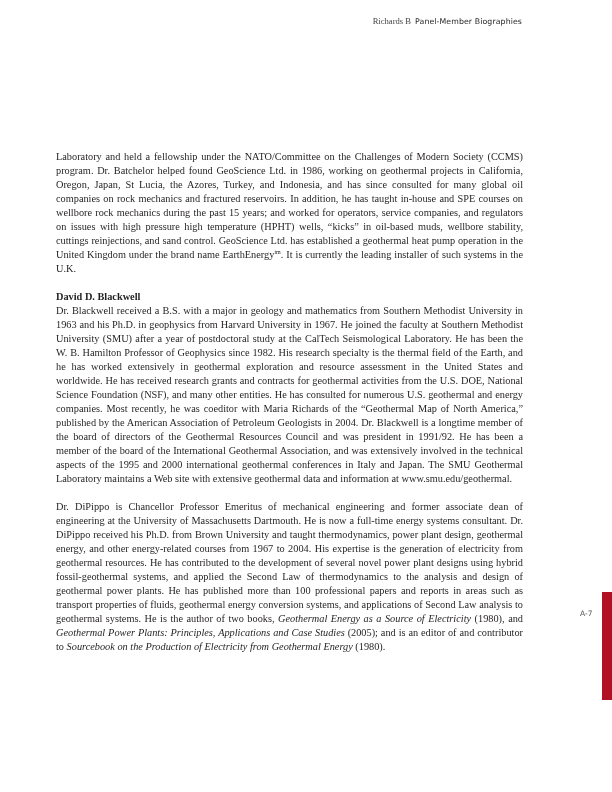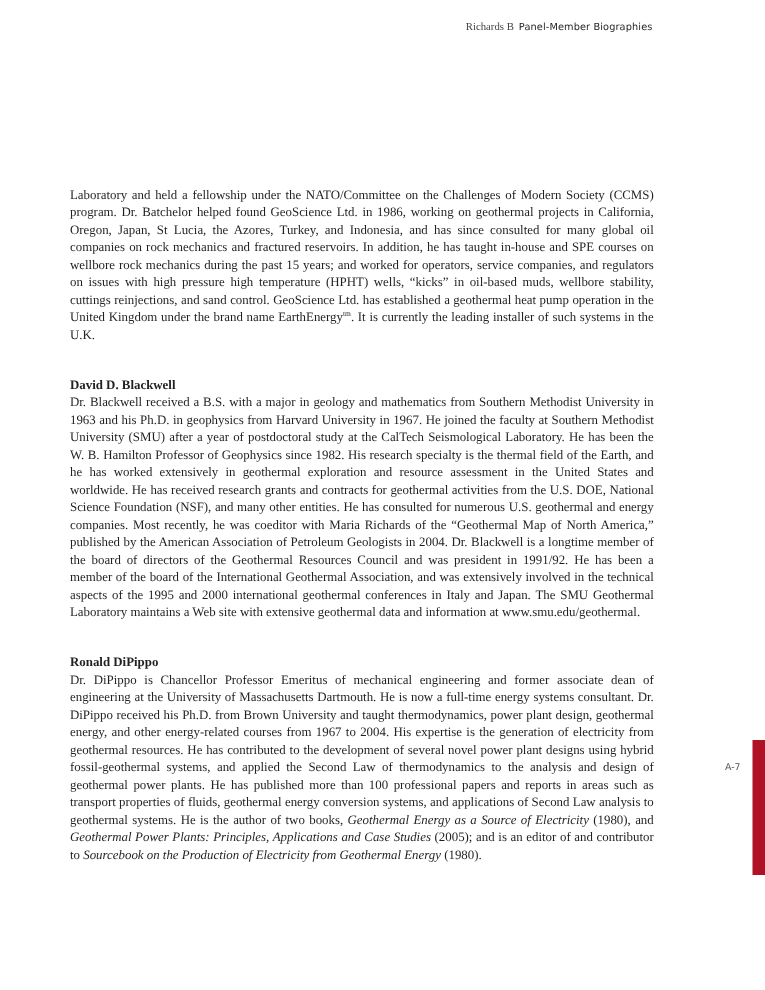--- a/index.html
+++ b/index.html
@@ -13,21 +13,21 @@
     font-size: 8.6px; color: #231f20; white-space: nowrap;
   }
   .running-head .app { font-family: "Liberation Serif", serif; color: #444; }
   .running-head .sep { display: inline-block; width: 4px; }
   .running-head .title { font-family: "DejaVu Sans", sans-serif; font-size: 7.8px; letter-spacing: 0.1px; text-align: right; }
   .content {
     position: absolute; left: 56px; top: 150px; width: 467px;
     font-size: 10.3px; line-height: 14px; text-align: justify;
   }
   .content p { margin: 0; }
-  .bio { margin-top: 26px; }
+  .bio { margin-top: 14px; }
   .bio-name { font-weight: bold; margin: 0; }
   sup { font-size: 6px; line-height: 0; vertical-align: 4px; }
   em { }
   .page-number {
     position: absolute; left: 580px; top: 609px;
     font-family: "DejaVu Sans", sans-serif; font-size: 7.5px; color: #555;
   }
   .side-tab {
     position: absolute; left: 602px; top: 592px; width: 10px; height: 108px;
     background: #b01125;
@@ -42,19 +42,18 @@
 
 <div class="content">
   <p><span>Laboratory and held a fellowship under the NATO/Committee on the Challenges of Modern Society (CCMS) program. Dr. Batchelor helped found GeoScience Ltd. in 1986, working on geothermal projects in California, Oregon, Japan, St Lucia, the Azores, Turkey, and Indonesia, and has since consulted for many global oil companies on rock mechanics and fractured reservoirs. In addition, he has taught in-house and SPE courses on wellbore rock mechanics during the past 15 years; and worked for operators, service companies, and regulators on issues with high pressure high temperature (HPHT) wells, “kicks” in oil-based muds, wellbore stability, cuttings reinjections, and sand control. GeoScience Ltd. has established a geothermal heat pump operation in the United Kingdom under the brand name EarthEnergy</span><sup>tm</sup><span>. It is currently the leading installer of such systems in the U.K.</span></p>
 
   <div class="bio">
     <p class="bio-name">David D. Blackwell</p>
     <p>Dr. Blackwell received a B.S. with a major in geology and mathematics from Southern Methodist University in 1963 and his Ph.D. in geophysics from Harvard University in 1967. He joined the faculty at Southern Methodist University (SMU) after a year of postdoctoral study at the CalTech Seismological Laboratory. He has been the W. B. Hamilton Professor of Geophysics since 1982. His research specialty is the thermal field of the Earth, and he has worked extensively in geothermal exploration and resource assessment in the United States and worldwide. He has received research grants and contracts for geothermal activities from the U.S. DOE, National Science Foundation (NSF), and many other entities. He has consulted for numerous U.S. geothermal and energy companies. Most recently, he was coeditor with Maria Richards of the “Geothermal Map of North America,” published by the American Association of Petroleum Geologists in 2004. Dr. Blackwell is a longtime member of the board of directors of the Geothermal Resources Council and was president in 1991/92. He has been a member of the board of the International Geothermal Association, and was extensively involved in the technical aspects of the 1995 and 2000 international geothermal conferences in Italy and Japan. The SMU Geothermal Laboratory maintains a Web site with extensive geothermal data and information at www.smu.edu/geothermal.</p>
   </div>
 
   <div class="bio">
-    <p class="bio-name">Ronald DiPippo</p>
     <p><span>Dr. DiPippo is Chancellor Professor Emeritus of mechanical engineering and former associate dean of engineering at the University of Massachusetts Dartmouth. He is now a full-time energy systems consultant. Dr. DiPippo received his Ph.D. from Brown University and taught thermodynamics, power plant design, geothermal energy, and other energy-related courses from 1967 to 2004. His expertise is the generation of electricity from geothermal resources. He has contributed to the development of several novel power plant designs using hybrid fossil-geothermal systems, and applied the Second Law of thermodynamics to the analysis and design of geothermal power plants. He has published more than 100 professional papers and reports in areas such as transport properties of fluids, geothermal energy conversion systems, and applications of Second Law analysis to geothermal systems. He is the author of two books, </span><em>Geothermal Energy as a Source of Electricity</em><span> (1980), and </span><em>Geothermal Power Plants: Principles, Applications and Case Studies</em><span> (2005); and is an editor of and contributor to </span><em>Sourcebook on the Production of Electricity from Geothermal Energy</em><span> (1980).</span></p>
   </div>
 </div>
 
 <div class="page-number">A-7</div>
 <div class="side-tab"></div>
 
 </body></html>

